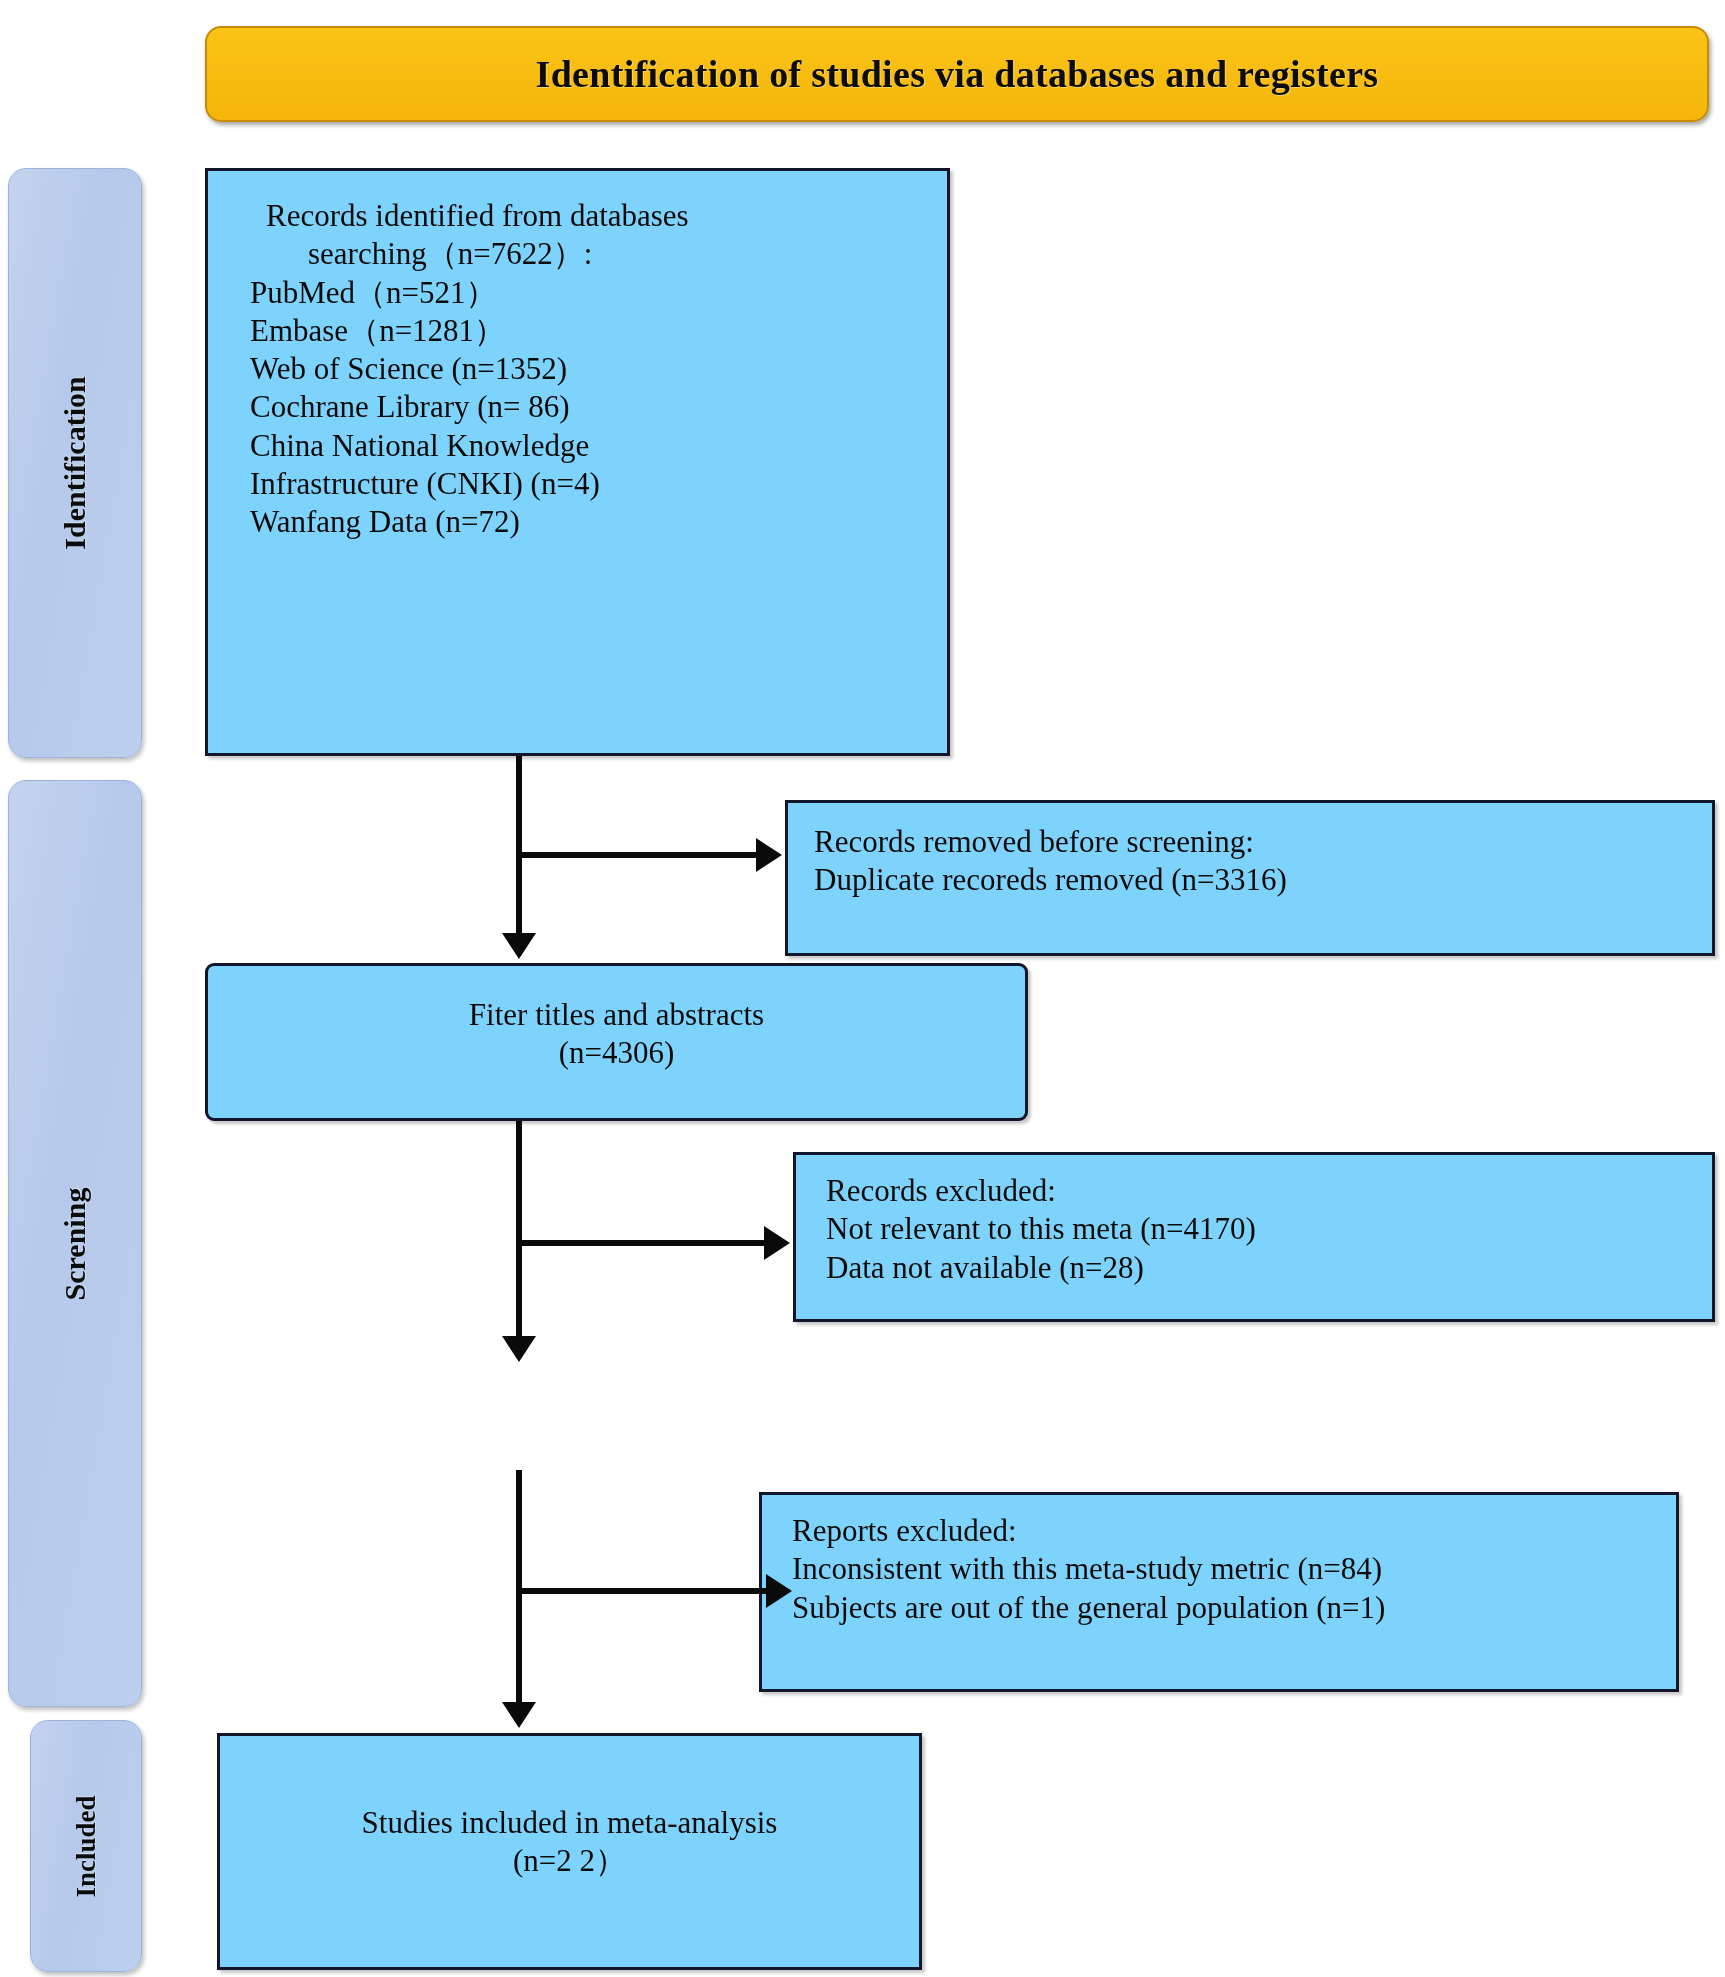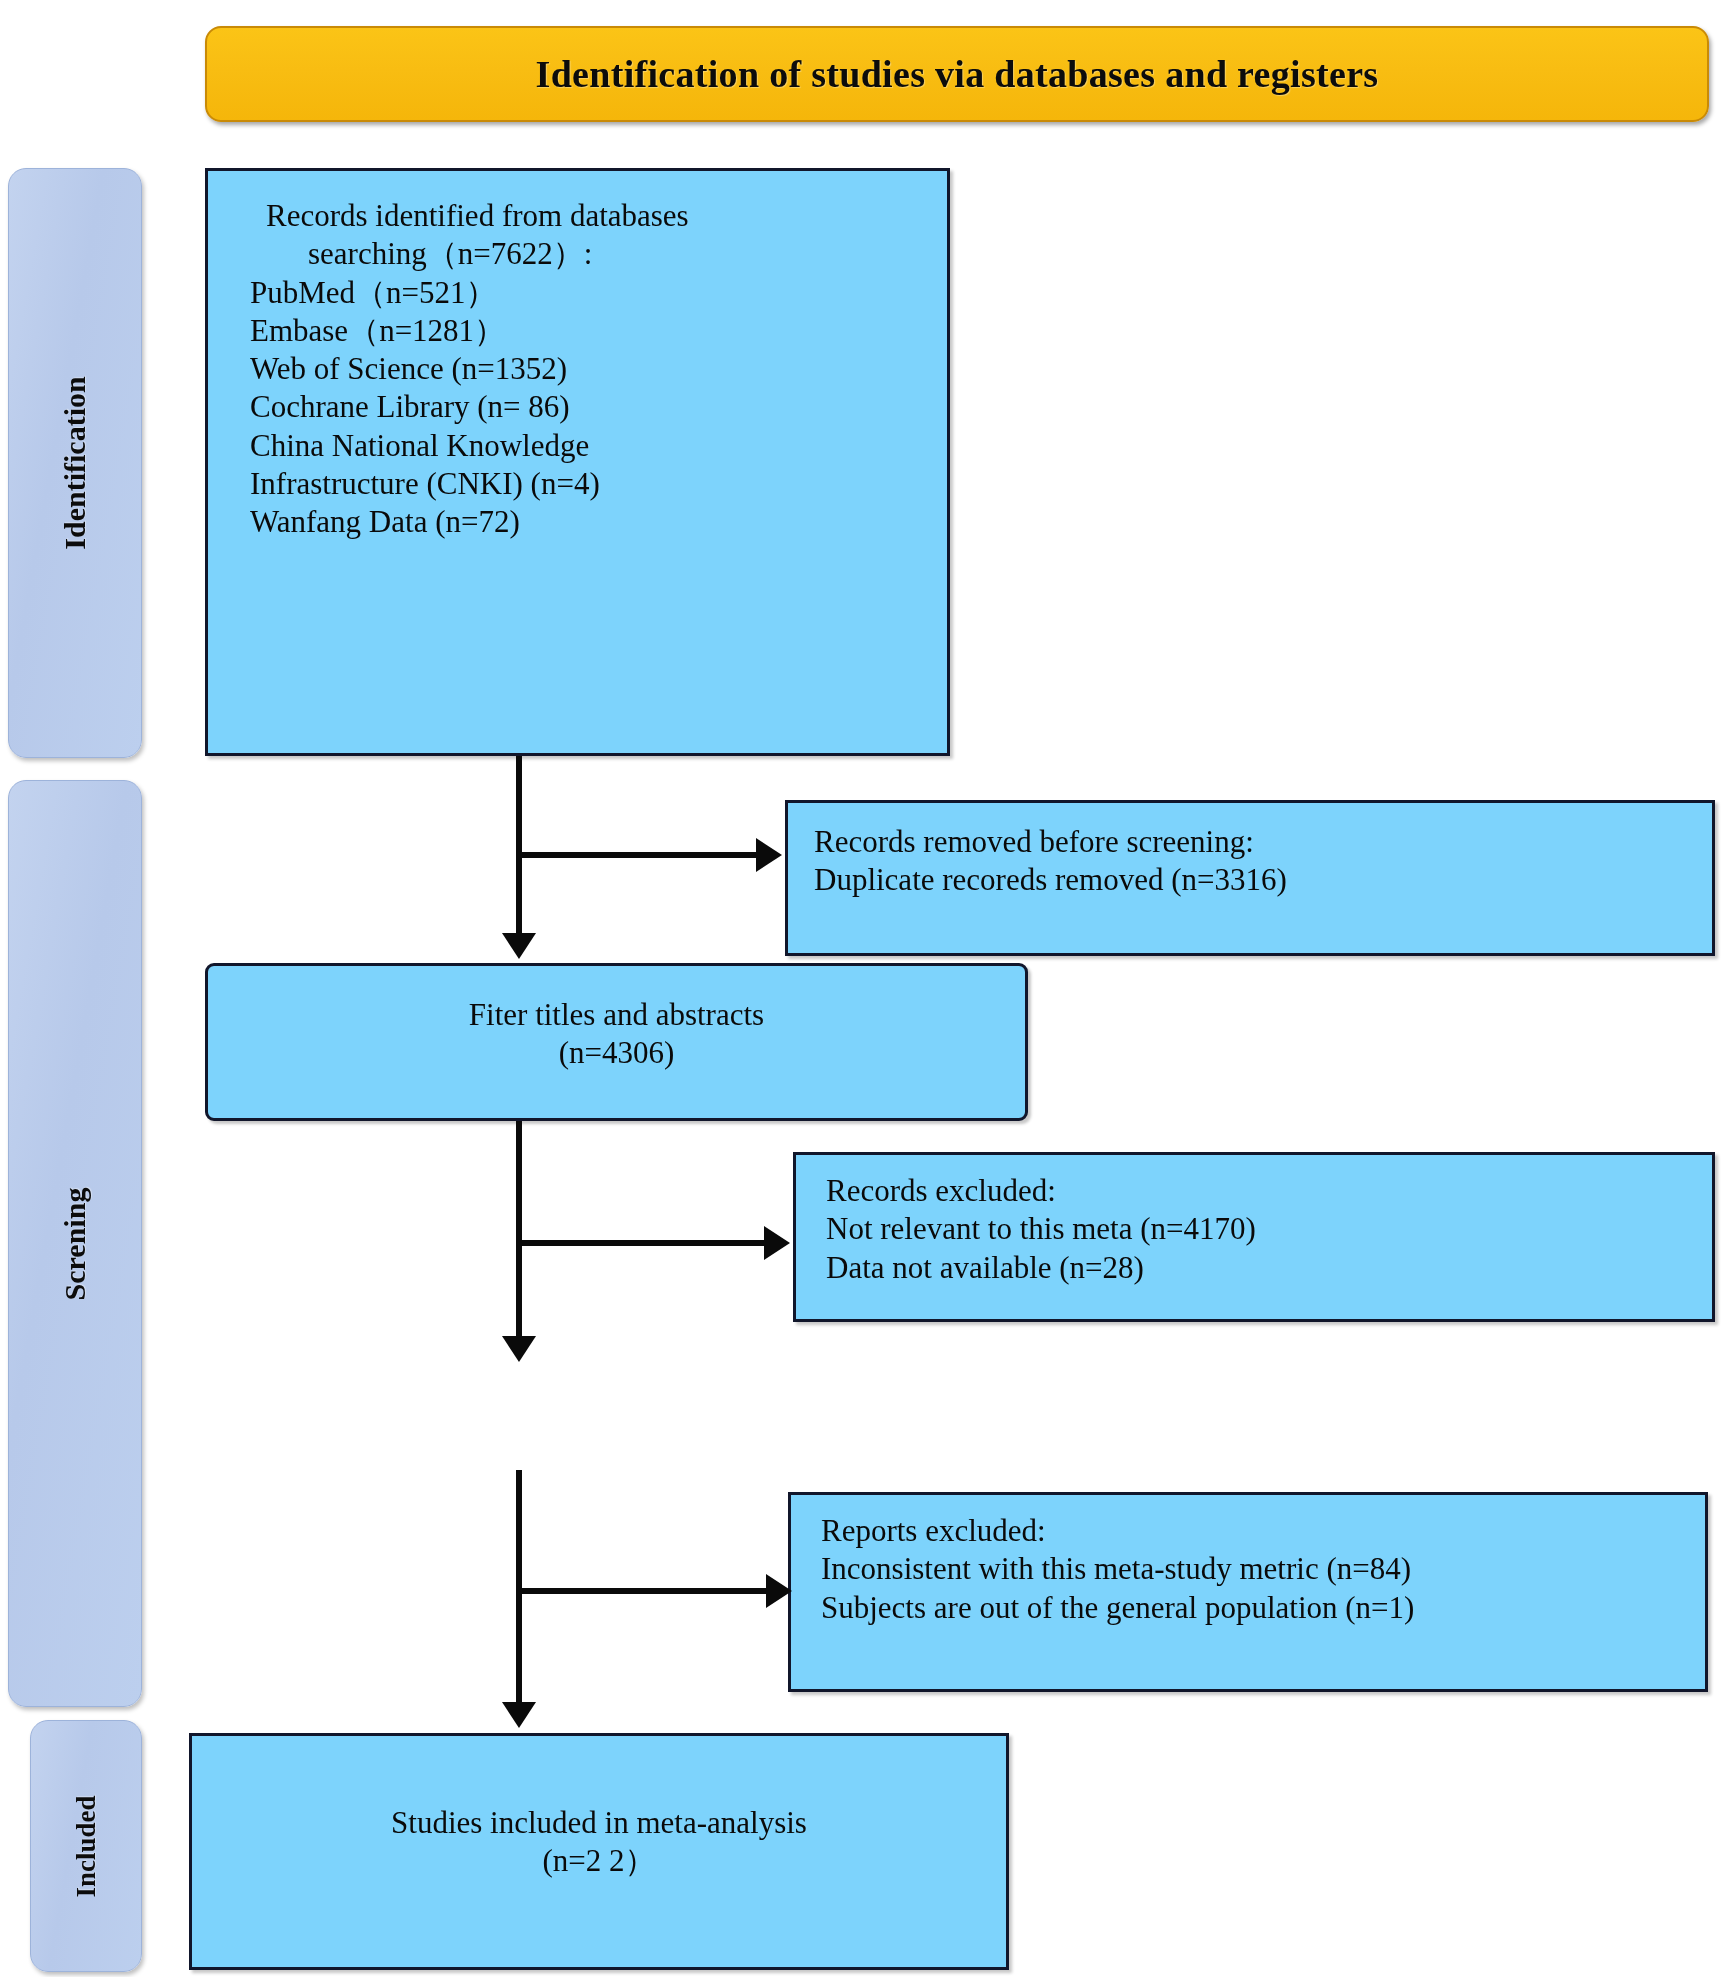--- a/index.html
+++ b/index.html
@@ -97,24 +97,24 @@
 
   #box-filter       { left: 205px; top: 963px;  width: 823px; height: 158px; border-radius: 9px; }
   #box-filter .box-inner { padding: 30px 0 0 0; }
 
   #box-excl-records { left: 793px; top: 1152px; width: 922px; height: 170px; }
   #box-excl-records .box-inner { padding: 17px 0 0 30px; }
 
   #box-fulltext     { left: 205px; top: 1368px; width: 700px; height: 102px; }
   #box-fulltext .box-inner { padding: 26px 0 0 38px; }
 
-  #box-excl-reports { left: 788px; top: 1492px; width: 920px; height: 200px; }
+  #box-excl-reports { left: 759px; top: 1492px; width: 920px; height: 200px; }
   #box-excl-reports .box-inner { padding: 17px 0 0 30px; }
 
-  #box-included     { left: 189px; top: 1733px; width: 820px; height: 237px; }
+  #box-included     { left: 217px; top: 1733px; width: 705px; height: 237px; }
   #box-included .box-inner { padding: 68px 0 0 0; }
 
   
   .vline, .hline {
     position: absolute;
     background: #0a0a0a;
   }
   .vline { width: 6px; }
   .hline { height: 6px; }
 

